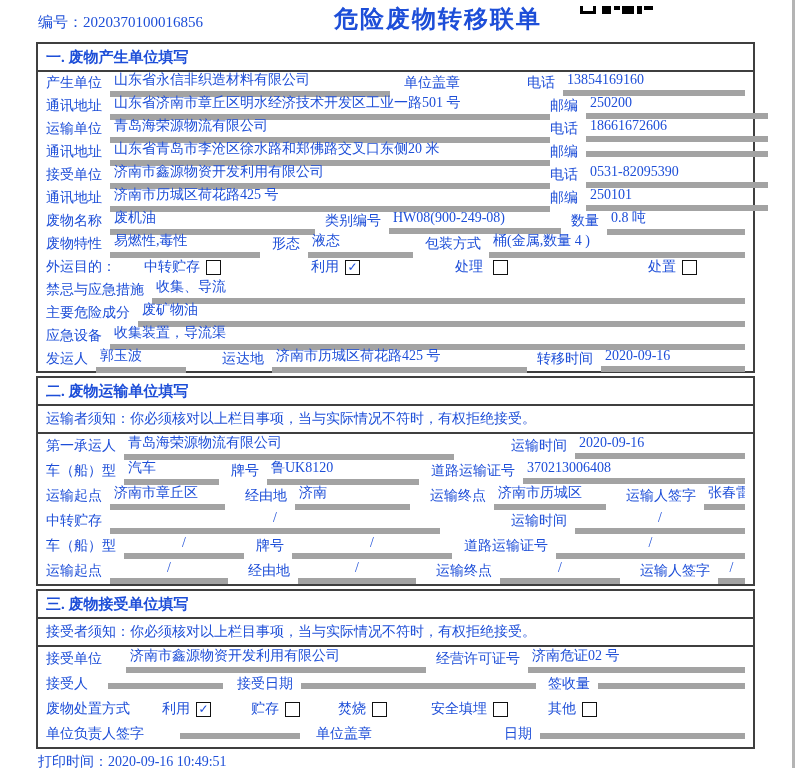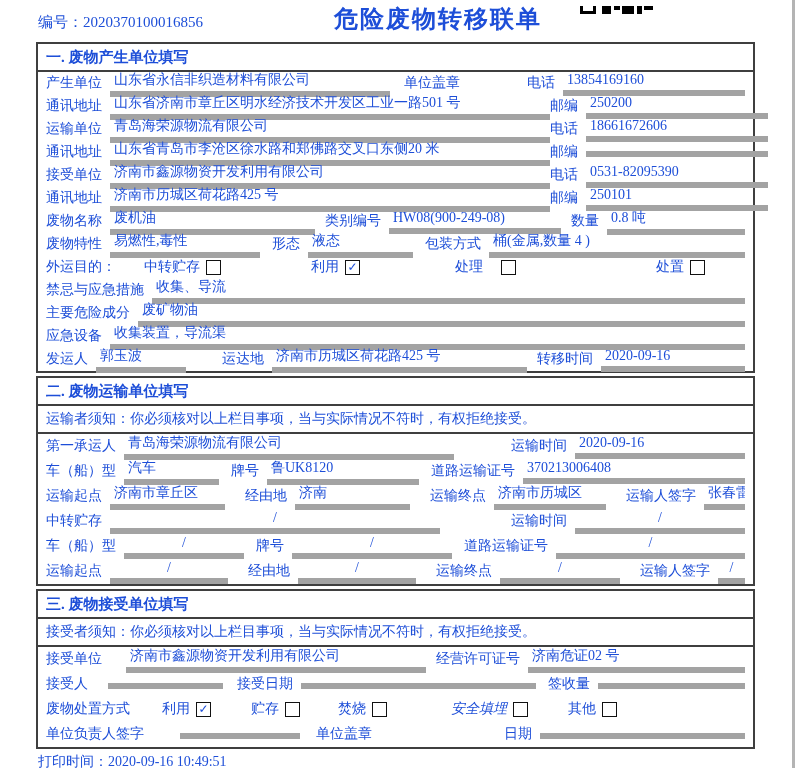--- a/index.html
+++ b/index.html
@@ -16,21 +16,21 @@
   .row{display:flex;align-items:center;padding:0 8px;font-size:14px;white-space:nowrap;box-sizing:border-box;}
   .r23{height:23px;} .r25{height:25px;}
   .notice{height:26px;display:flex;align-items:center;border-bottom:2px solid #3f3f3f;
           padding:0 8px;font-size:14px;white-space:nowrap;}
   .lbl{flex:none;margin-right:8px;padding-bottom:2px;}
   .u{flex:none;border-bottom:6px solid #a3a3a3;padding:0 4px 2px 4px;overflow:hidden;box-sizing:border-box;}
   .grow{flex:1;}
   .mla{margin-left:auto;}
   .ml8{margin-left:20px;}.ml10{margin-left:10px;}.ml12{margin-left:12px;}.ml14{margin-left:14px;}
   .ml16{margin-left:16px;}.ml24{margin-left:24px;}.ml26{margin-left:36px;}.ml28{margin-left:28px;}
-  .ml38{margin-left:38px;}.ml40{margin-left:40px;}.ml44{margin-left:64px;font-style:italic;}
+  .ml38{margin-left:38px;}.ml40{margin-left:40px;}.ml44{margin-left:44px;}
   .ml90{margin-left:90px;}.ml95{margin-left:95px;}.ml140{margin-left:140px;}
   .ctr{text-align:center;}
   .opt{display:flex;align-items:flex-end;}
   .cb{flex:none;width:13px;height:13px;border:1.5px solid #111;display:flex;align-items:center;
       justify-content:center;font-size:12px;line-height:1;margin:0 0 3px 6px;box-sizing:content-box;}
   .footer{margin:4px 0 0 38px;font-size:14px;}
 </style>
 </head>
 <body>
 
@@ -125,21 +125,21 @@
       <span class="lbl">外运目的：</span>
       <span class="opt ml8">
         <span class="lbl" style="margin-right:0">中转贮存</span>
         <span class="cb"></span>
       </span>
       <span class="opt ml90">
         <span class="lbl" style="margin-right:0">利用</span>
         <span class="cb">✓</span>
       </span>
       <span class="opt ml95">
-        <span class="lbl" style="margin-right:12px">处理</span>
+        <span class="lbl" style="margin-right:4px">处理</span>
         <span class="cb"></span>
       </span>
       <span class="opt ml140">
         <span class="lbl" style="margin-right:0">处置</span>
         <span class="cb"></span>
       </span>
     </div>
 
     <div class="row r23">
       <span class="lbl">禁忌与应急措施</span>

